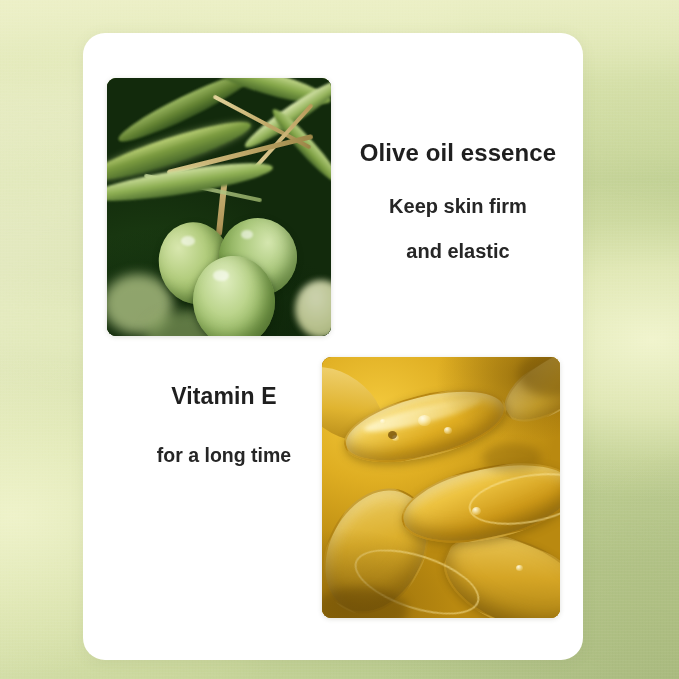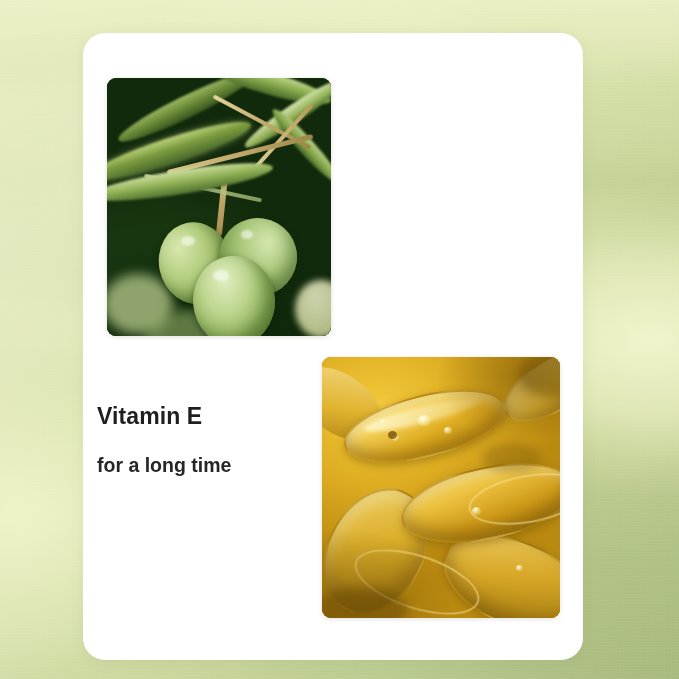--- a/index.html
+++ b/index.html
@@ -199,34 +199,34 @@
     background:linear-gradient(150deg, #f6dd8c 0%, #dfb330 55%, #a3780d 100%); opacity:.9; }
   .cap-rim { border-radius:50%; border:2px solid rgba(250,228,150,.55); filter:blur(.6px); }
   .cap-r1 { left:146px; top:118px; width:120px; height:48px; transform:rotate(-10deg); }
   .cap-r2 { left:30px;  top:198px; width:130px; height:54px; transform:rotate(18deg); }
   .cap-bub { border-radius:50%; background:radial-gradient(circle at 35% 30%, rgba(255,252,230,.95), rgba(255,240,180,.35) 60%, rgba(200,160,40,.1) 100%); }
   .cap-dark { position:absolute; border-radius:50%; filter:blur(5px); background:rgba(96,66,4,.45); }
 
   
   .txt-block { position:absolute; color:#262626; }
   .block-olive { left:267px; top:106px; width:216px; text-align:center; }
-  .block-vite  { left:14px;  top:370px; width:254px; }
+  .block-vite  { left:14px;  top:350px; width:254px; text-align:center; }
 
   .heading {
     font-size:24px; font-weight:700; letter-spacing:.1px;
     line-height:1.2; color:#1f1f1f; white-space:nowrap;
   }
   .block-vite .heading { font-size:23px; }
   .sub {
     font-size:20px; font-weight:700; line-height:1.25;
     color:#262626; margin-top:26px; white-space:nowrap;
   }
   .sub.second { margin-top:20px; }
   .block-vite .sub { font-size:19.5px; margin-top:44px; }
-  .block-vite .sub.second { margin-top:22px; }
+  .block-vite .sub.second { margin-top:32px; }
 </style>
 </head>
 <body>
 
 <div id="bg-root">
 
   <div class="bg-layer bg-base"></div>
   <div class="bg-layer">
     <span class="leaf leaf-a"></span>
     <span class="leaf leaf-b"></span>
@@ -300,20 +300,25 @@
       <span class="ph-l cap-bub" style="left:122px;top:70px;width:8px;height:7px;"></span>
       <span class="ph-l cap-bub" style="left:70px;top:78px;width:7px;height:6px;"></span>
       <span class="ph-l cap-bub" style="left:58px;top:62px;width:6px;height:5px;"></span>
       <span class="ph-l cap-bub" style="left:150px;top:150px;width:9px;height:8px;"></span>
       <span class="ph-l cap-bub" style="left:194px;top:208px;width:7px;height:6px;"></span>
       <span class="ph-l" style="left:66px;top:74px;width:9px;height:8px;border-radius:50%;background:#6e4a05;opacity:.75;"></span>
 
       <div class="ph-l cap-shade" style="inset:0;"></div>
     </div>
 
+    <div class="txt-block block-olive">
+      <div class="heading">Olive oil essence</div>
+      <div class="sub">Keep skin firm</div>
+      <div class="sub second">and elastic</div>
+    </div>
 
     <div class="txt-block block-vite">
       <div class="heading">Vitamin E</div>
       <div class="sub second">for a long time</div>
     </div>
 
   </div>
 </div>
 
 </body></html>

